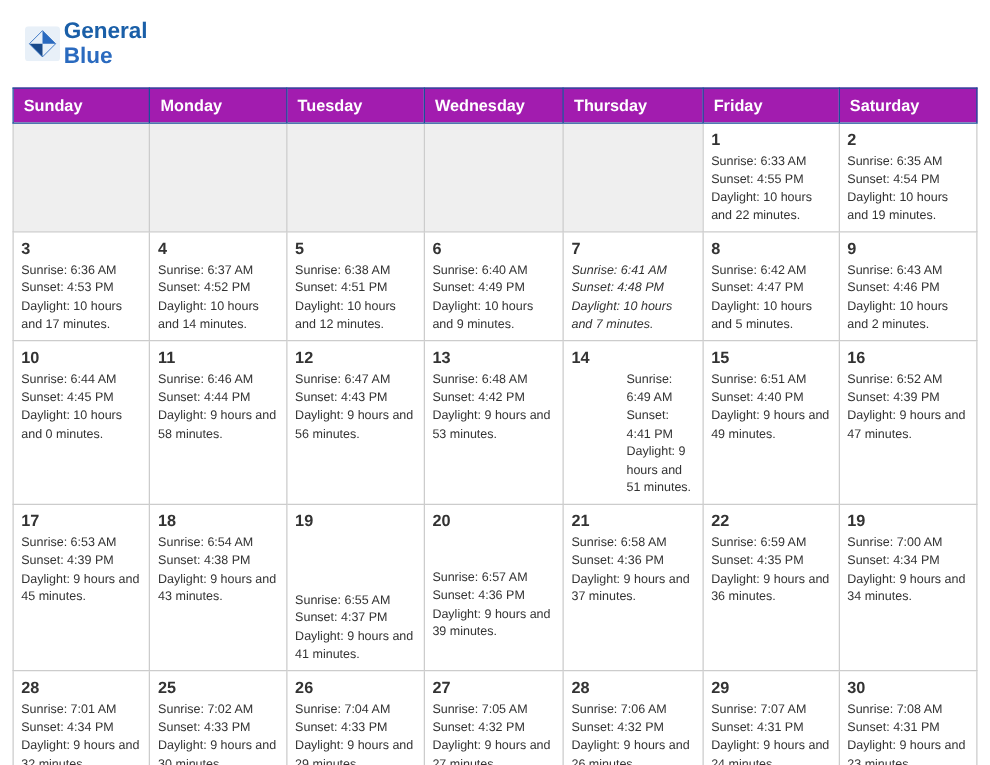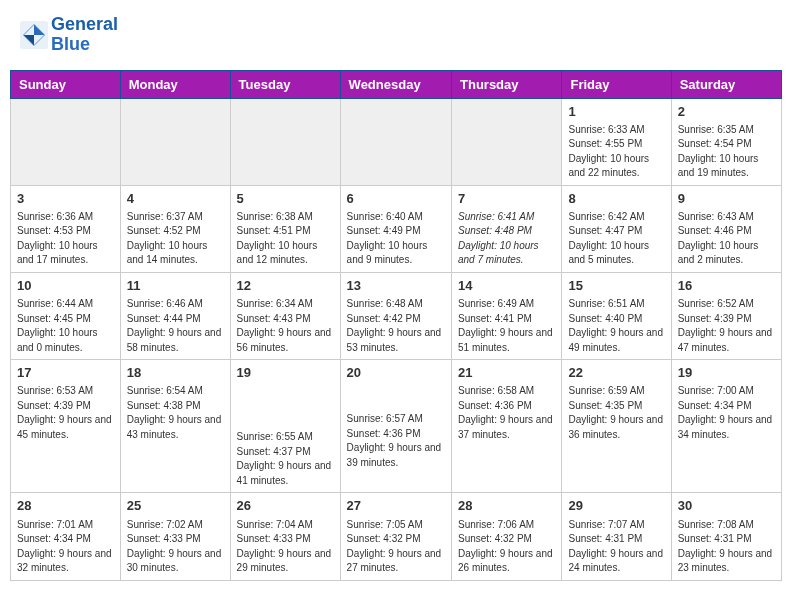--- a/index.html
+++ b/index.html
@@ -195,33 +195,33 @@
 Daylight: 10 hours and 0 minutes.</div>
         </td>
         <td class="has-data">
           <span class="day-number">11</span>
           <div class="day-info" style="white-space: pre-line;">Sunrise: 6:46 AM
 Sunset: 4:44 PM
 Daylight: 9 hours and 58 minutes.</div>
         </td>
         <td class="has-data">
           <span class="day-number">12</span>
-          <div class="day-info" style="white-space: pre-line;">Sunrise: 6:34 AM
+          <div class="day-info" style="white-space: pre-line;">Sunrise: 6:47 AM
 Sunset: 4:43 PM
 Daylight: 9 hours and 56 minutes.</div>
         </td>
         <td class="has-data">
           <span class="day-number">13</span>
           <div class="day-info" style="white-space: pre-line;">Sunrise: 6:48 AM
 Sunset: 4:42 PM
 Daylight: 9 hours and 53 minutes.</div>
         </td>
         <td class="has-data">
           <span class="day-number">14</span>
-          <div class="day-info" style="white-space: pre-line;">Sunrise: 6:49 AM
+          <div class="day-info" style="white-space: pre-line; margin-left: 44px;">Sunrise: 6:49 AM
 Sunset: 4:41 PM
 Daylight: 9 hours and 51 minutes.</div>
         </td>
         <td class="has-data">
           <span class="day-number">15</span>
           <div class="day-info" style="white-space: pre-line;">Sunrise: 6:51 AM
 Sunset: 4:40 PM
 Daylight: 9 hours and 49 minutes.</div>
         </td>
         <td class="has-data">

